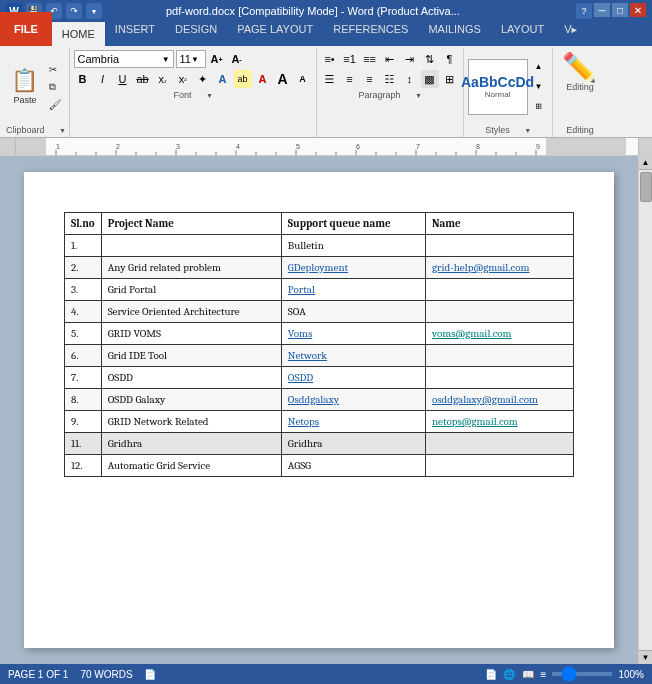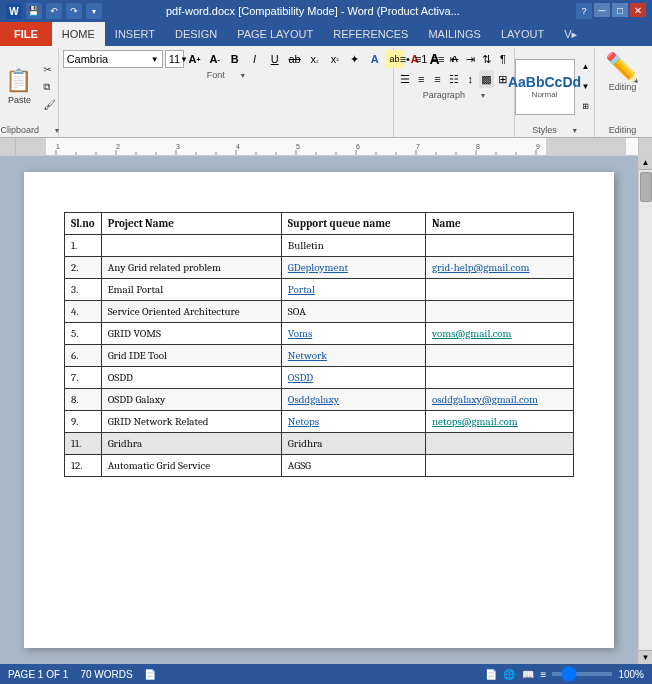--- a/index.html
+++ b/index.html
@@ -29,21 +29,21 @@
       height: 24px;
       display: flex;
       align-items: flex-end;
       padding-left: 0;
     }
     .ribbon-tab {
       padding: 3px 10px;
       font-size: 11px;
       color: white;
       cursor: pointer;
-      height: 24px;
+      height: 34px;
       display: flex;
       align-items: center;
     }
     .ribbon-tab.file {
       background: #d63b1f;
       padding: 3px 14px;
       font-weight: bold;
     }
     .ribbon-tab.active {
       background: #f0f0f0;
@@ -111,21 +111,21 @@
       height: 18px;
       border: 1px solid #aaa;
       background: white;
       font-size: 11px;
       padding: 0 3px;
       display: flex;
       align-items: center;
       cursor: pointer;
     }
     .font-name-box { width: 100px; }
-    .font-size-box { width: 19px; }
+    .font-size-box { width: 30px; }
     .style-box {
       width: 60px;
       height: 56px;
       border: 1px solid #aaa;
       background: white;
       display: flex;
       flex-direction: column;
       align-items: center;
       justify-content: center;
       font-size: 10px;
@@ -295,21 +295,21 @@
             </div>
         </div>
       </div>
       <div class="ribbon-group-label">
         <span>Clipboard</span>
         <span style="font-size:8px;">▾</span>
       </div>
     </div>
 
     <div class="ribbon-group" style="min-width:160px;">
-      <div style="display:flex;gap:2px;width:100%;">
+      <div style="display:flex;flex-direction:column;gap:2px;width:100%;">
         <div class="font-row">
           <div class="font-box font-name-box">
             <span>Cambria</span>
             <span style="margin-left:auto;font-size:8px;">▼</span>
           </div>
           <div class="font-box font-size-box">
             <span>11</span>
             <span style="font-size:8px;">▼</span>
           </div>
           <div class="icon-btn" style="font-weight:bold;">A<sup style="font-size:7px;">+</sup></div>
@@ -464,21 +464,21 @@
                 <td></td>
               </tr>
               <tr style="background: rgb(247, 247, 247);">
                 <td style="width: 30px;">2.</td>
                 <td>Any Grid related problem</td>
                 <td><span class="link-blue">GDeployment</span></td>
                 <td><span class="link-blue">grid-help@gmail.com</span></td>
               </tr>
               <tr>
                 <td style="width: 30px;">3.</td>
-                <td>Email Portal</td>
+                <td>Grid Portal</td>
                 <td><span class="link-blue">Portal</span></td>
                 <td></td>
               </tr>
               <tr style="background: rgb(247, 247, 247);">
                 <td style="width: 30px;">4.</td>
                 <td>Service Oriented Architecture</td>
                 <td>SOA</td>
                 <td></td>
               </tr>
               <tr>

